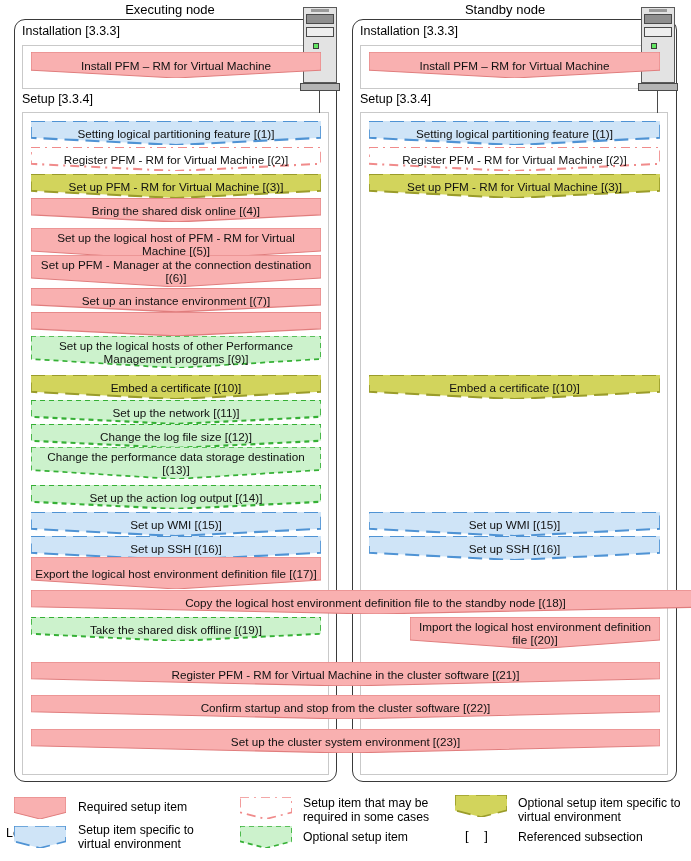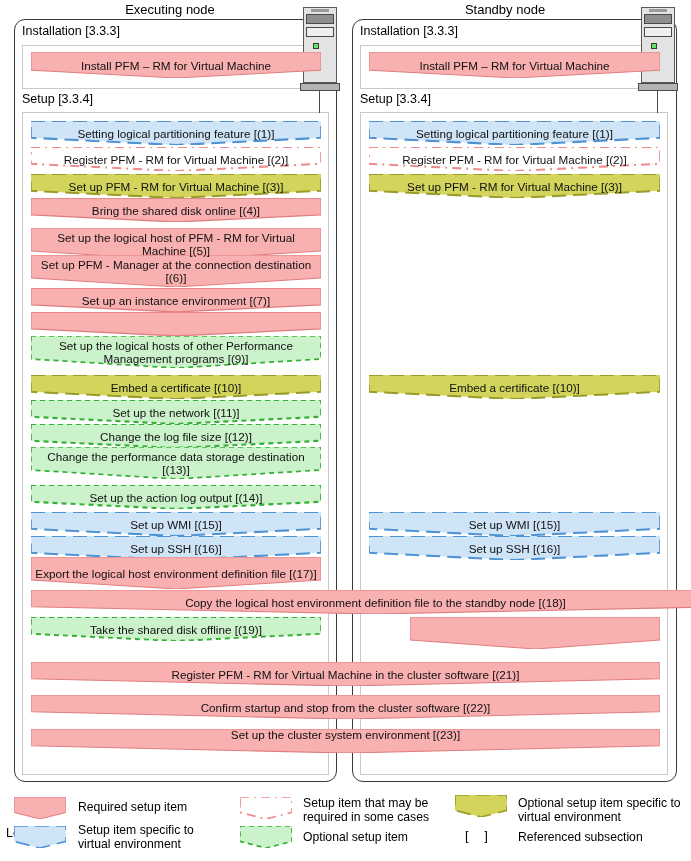--- a/index.html
+++ b/index.html
@@ -292,40 +292,41 @@
       <div class="item" style="left: 369px; top: 536px; width: 291px; height: 20px;">
         <svg class="shape" viewBox="0 0 291 20" preserveAspectRatio="none" width="291" height="20">
           <polygon points="0,0 291,0 291,14 145.5,20 0,14" fill="#cfe4f7" stroke="#4f93d4" stroke-width="1.7" stroke-dasharray="14 7"></polygon>
         </svg>
         <span class="lbl">Set up SSH [(16)]</span>
       </div>
       <div class="item" style="left: 410px; top: 617px; width: 250px; height: 32px;">
         <svg class="shape" viewBox="0 0 250 32" preserveAspectRatio="none" width="250" height="32">
           <polygon points="0,0 250,0 250,23 125,32 0,23" fill="#f9b0b0" stroke="#e07d7d" stroke-width="1"></polygon>
         </svg>
+        <span class="lbl">Import the logical host environment definition file [(20)]</span>
       </div>
       <div class="item" style="left: 31px; top: 590px; width: 689px; height: 21px;">
         <svg class="shape" viewBox="0 0 629 21" preserveAspectRatio="none" width="629" height="21">
           <polygon points="0,0 629,0 629,14.7 314.5,21 0,14.7" fill="#f9b0b0" stroke="#e07d7d" stroke-width="1"></polygon>
         </svg>
         <span class="lbl">Copy the logical host environment definition file to the standby node [(18)]</span>
       </div>
       <div class="item" style="left: 31px; top: 662px; width: 629px; height: 21px;">
         <svg class="shape" viewBox="0 0 629 21" preserveAspectRatio="none" width="629" height="21">
           <polygon points="0,0 629,0 629,14.7 314.5,21 0,14.7" fill="#f9b0b0" stroke="#e07d7d" stroke-width="1"></polygon>
         </svg>
         <span class="lbl">Register PFM - RM for Virtual Machine in the cluster software [(21)]</span>
       </div>
       <div class="item" style="left: 31px; top: 695px; width: 629px; height: 21px;">
         <svg class="shape" viewBox="0 0 629 21" preserveAspectRatio="none" width="629" height="21">
           <polygon points="0,0 629,0 629,14.7 314.5,21 0,14.7" fill="#f9b0b0" stroke="#e07d7d" stroke-width="1"></polygon>
         </svg>
         <span class="lbl">Confirm startup and stop from the cluster software [(22)]</span>
       </div>
-      <div class="item" style="left: 31px; top: 729px; width: 629px; height: 21px; align-items: flex-end;">
+      <div class="item" style="left: 31px; top: 729px; width: 629px; height: 21px;">
         <svg class="shape" viewBox="0 0 629 21" preserveAspectRatio="none" width="629" height="21">
           <polygon points="0,0 629,0 629,14.7 314.5,21 0,14.7" fill="#f9b0b0" stroke="#e07d7d" stroke-width="1"></polygon>
         </svg>
         <span class="lbl">Set up the cluster system environment [(23)]</span>
       </div>
     </div>
 
   <div class="legend-title" style="left:6px;top:826px;text-align:center;">Legend:</div>
 
   <div class="lg-swatch" style="left:14px;top:797px;"><svg class="shape" viewBox="0 0 52 22" preserveAspectRatio="none" width="52" height="22">

